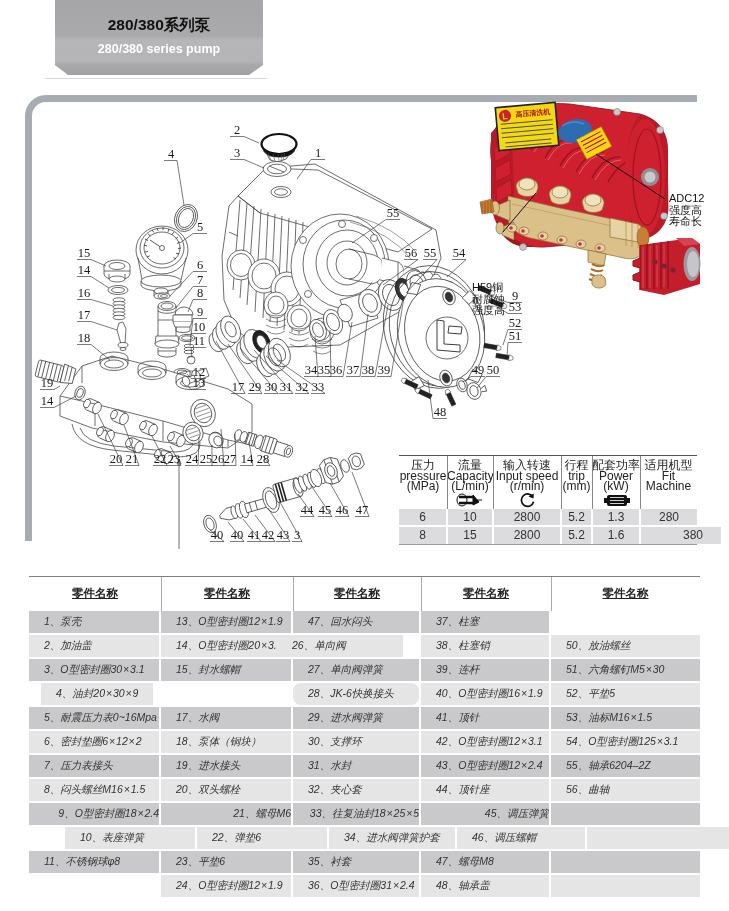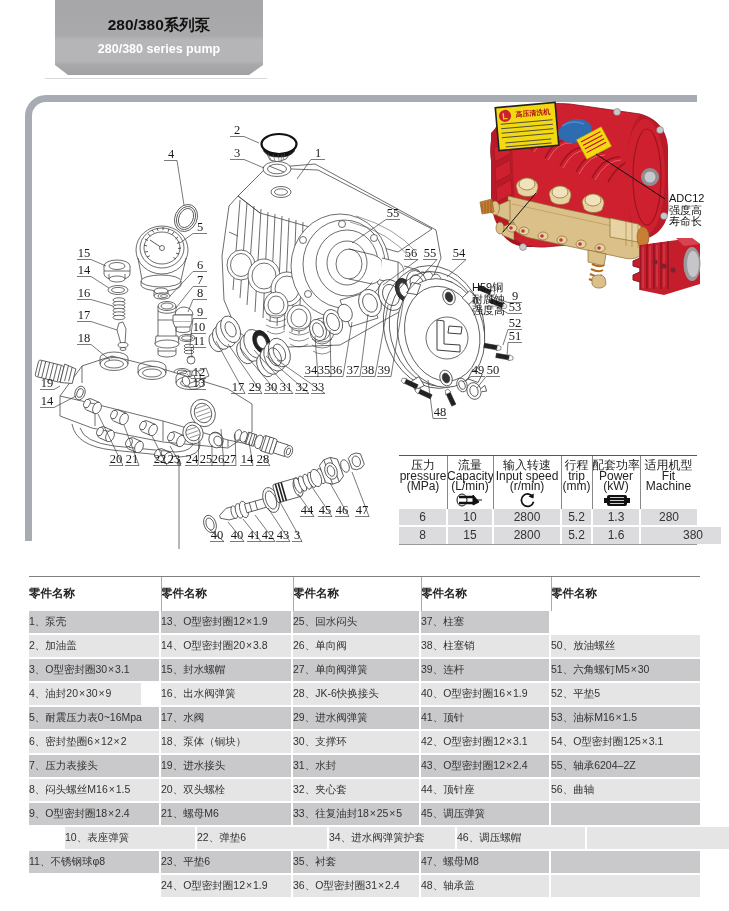--- a/index.html
+++ b/index.html
@@ -17,26 +17,26 @@
 #spec .hc{position:absolute;top:0;height:53px;text-align:center;line-height:10.6px;padding-top:4px;box-sizing:border-box;}
 #spec .vline{position:absolute;top:0;width:1px;height:53px;background:#888;}
 #spec .row{position:relative;height:16.5px;margin-top:2px;}
 #spec .row:nth-of-type(2){margin-top:0;}
 #spec .cell{position:absolute;top:0;height:16.5px;background:#dcdcde;text-align:center;line-height:16.5px;color:#333;}
 #spec .botrule{position:relative;height:1px;background:#999;margin-top:0.5px;}
 
 #parts{position:absolute;left:0px;top:576px;width:729px;font-size:10.5px;color:#333;}
 #parts .toprule{position:absolute;left:29px;top:0;width:671px;height:1px;background:#808080;}
 #parts .hrow{position:absolute;left:29px;top:1px;width:671px;height:34px;background:#fff;}
-#parts .h{position:absolute;top:0;height:34px;line-height:34px;font-weight:bold;color:#222;font-size:11.5px;}
+#parts .h{position:absolute;top:0;height:34px;line-height:34px;text-align:center;font-weight:bold;color:#222;font-size:11.5px;text-decoration:underline;}
 #parts .hv{position:absolute;top:1px;width:1px;height:34px;background:#aaa;}
 #parts .r{position:absolute;left:29px;width:671px;height:21.8px;}
 #parts .odd .c{background:#c9c9cb;}
 #parts .even .c{background:#e5e5e5;}
-#parts .c{position:absolute;top:0;height:21.8px;line-height:21.8px;box-sizing:border-box;white-space:nowrap;overflow:hidden;}
+#parts .c{position:absolute;top:0;height:21.8px;line-height:21.8px;padding-left:15px;box-sizing:border-box;white-space:nowrap;overflow:hidden;font-style:italic;}
 
 .plabel{position:absolute;font-size:11px;color:#111;line-height:11.5px;}
 </style>
 </head>
 <body>
 <div id="tab">
   <div class="t1">280/380系列泵</div>
   <div class="t2">280/380 series pump</div>
 </div>
 <div id="tabline"></div>
@@ -705,41 +705,40 @@
     <div class="h" style="left:293px;width:128px;">零件名称</div>
     <div class="h" style="left:421px;width:130px;">零件名称</div>
     <div class="h" style="left:551px;width:149px;">零件名称</div>
     <div class="hv" style="left:161px;"></div>
     <div class="hv" style="left:293px;"></div>
     <div class="hv" style="left:421px;"></div>
     <div class="hv" style="left:551px;"></div>
     <div class="r odd" style="top:35px;">
       <div class="c" style="left:0px;width:130px;">1、泵壳</div>
       <div class="c" style="left:132px;width:130px;">13、O型密封圈12 × 1.9</div>
-      <div class="c" style="left:264px;width:126px;">25、回水闷头</div>
+      <div class="c" style="left:264px;width:126px;">47、回水闷头</div>
       <div class="c" style="left:392px;width:128px;">37、柱塞</div>
     </div>
     <div class="r even" style="top:59px;">
       <div class="c" style="left:0px;width:130px;">2、加油盖</div>
       <div class="c" style="left:132px;width:130px;">14、O型密封圈20 × 3.8</div>
-      <div class="c" style="left:264px;width:126px;">26、单向阀</div>
+      <div class="c" style="left:248px;width:126px;">26、单向阀</div>
       <div class="c" style="left:392px;width:128px;">38、柱塞销</div>
       <div class="c" style="left:522px;width:149px;">50、放油螺丝</div>
     </div>
     <div class="r odd" style="top:83px;">
       <div class="c" style="left:0px;width:130px;">3、O型密封圈30 × 3.1</div>
       <div class="c" style="left:132px;width:130px;">15、封水螺帽</div>
       <div class="c" style="left:264px;width:126px;">27、单向阀弹簧</div>
       <div class="c" style="left:392px;width:128px;">39、连杆</div>
       <div class="c" style="left:522px;width:149px;">51、六角螺钉M5 × 30</div>
     </div>
     <div class="r even" style="top:107px;">
-      <div class="c" style="left:0px;width:112px;">4、油封20 × 30 × 9</div>
-      <div class="c" style="left:132px;width:130px;">16、出水阀弹簧</div>
-      <div class="c" style="left:264px;width:126px;">28、JK-6快换接头</div>
+      <div class="c" style="left:12px;width:112px;">4、油封20 × 30 × 9</div>
+      <div class="c" style="left:264px;width:126px;border-radius:8px;">28、JK-6快换接头</div>
       <div class="c" style="left:392px;width:128px;">40、O型密封圈16 × 1.9</div>
       <div class="c" style="left:522px;width:149px;">52、平垫5</div>
     </div>
     <div class="r odd" style="top:131px;">
       <div class="c" style="left:0px;width:130px;">5、耐震压力表0~16Mpa</div>
       <div class="c" style="left:132px;width:130px;">17、水阀</div>
       <div class="c" style="left:264px;width:126px;">29、进水阀弹簧</div>
       <div class="c" style="left:392px;width:128px;">41、顶针</div>
       <div class="c" style="left:522px;width:149px;">53、油标M16 × 1.5</div>
     </div>
@@ -757,21 +756,21 @@
       <div class="c" style="left:392px;width:128px;">43、O型密封圈12 × 2.4</div>
       <div class="c" style="left:522px;width:149px;">55、轴承6204–2Z</div>
     </div>
     <div class="r even" style="top:203px;">
       <div class="c" style="left:0px;width:130px;">8、闷头螺丝M16 × 1.5</div>
       <div class="c" style="left:132px;width:130px;">20、双头螺栓</div>
       <div class="c" style="left:264px;width:126px;">32、夹心套</div>
       <div class="c" style="left:392px;width:128px;">44、顶针座</div>
       <div class="c" style="left:522px;width:149px;">56、曲轴</div>
     </div>
-    <div class="r odd" style="top:227px;">
+    <div class="r odd" style="top:227px;text-align:right;">
       <div class="c" style="left:0px;width:130px;">9、O型密封圈18 × 2.4</div>
       <div class="c" style="left:132px;width:130px;">21、螺母M6</div>
       <div class="c" style="left:264px;width:126px;">33、往复油封18 × 25 × 5</div>
       <div class="c" style="left:392px;width:128px;">45、调压弹簧</div>
       <div class="c" style="left:522px;width:149px;"></div>
     </div>
     <div class="r even" style="top:251px;margin-left:36px;">
       <div class="c" style="left:0px;width:130px;">10、表座弹簧</div>
       <div class="c" style="left:132px;width:130px;">22、弹垫6</div>
       <div class="c" style="left:264px;width:126px;">34、进水阀弹簧护套</div>

